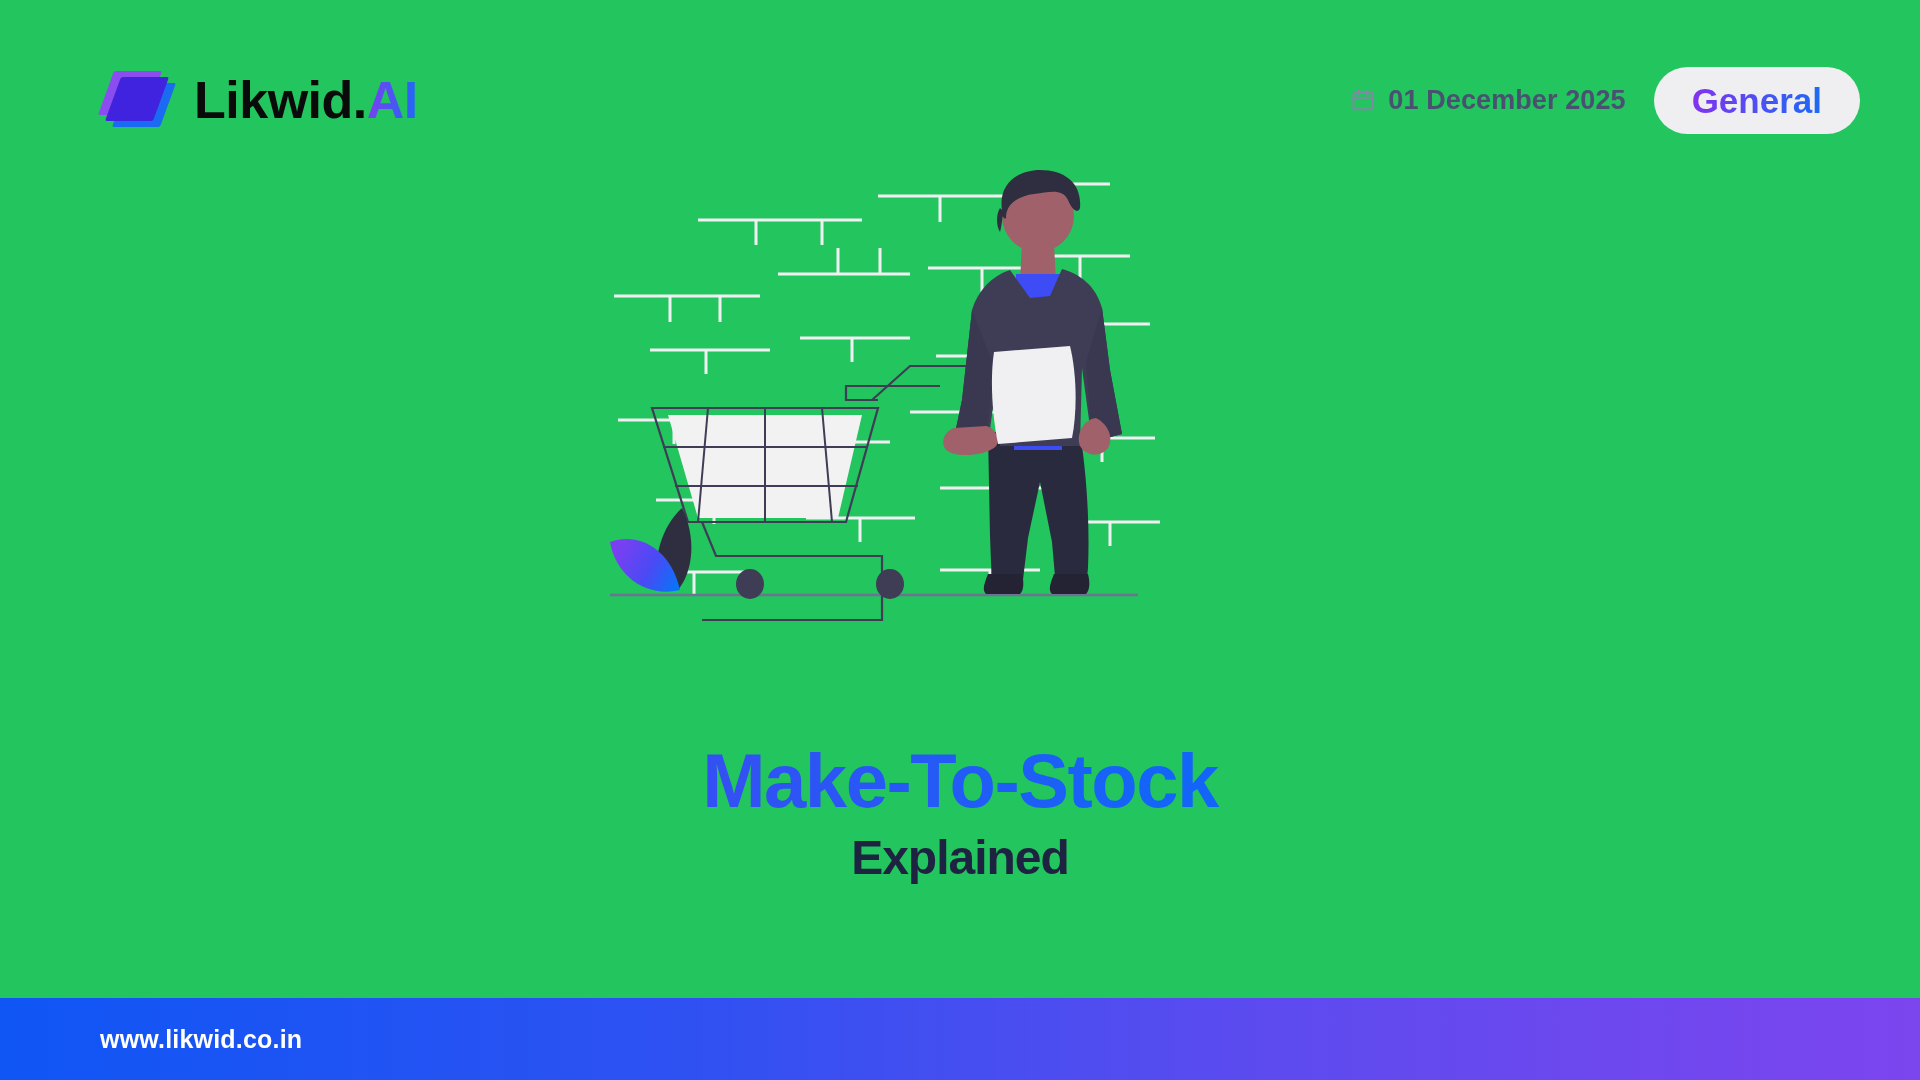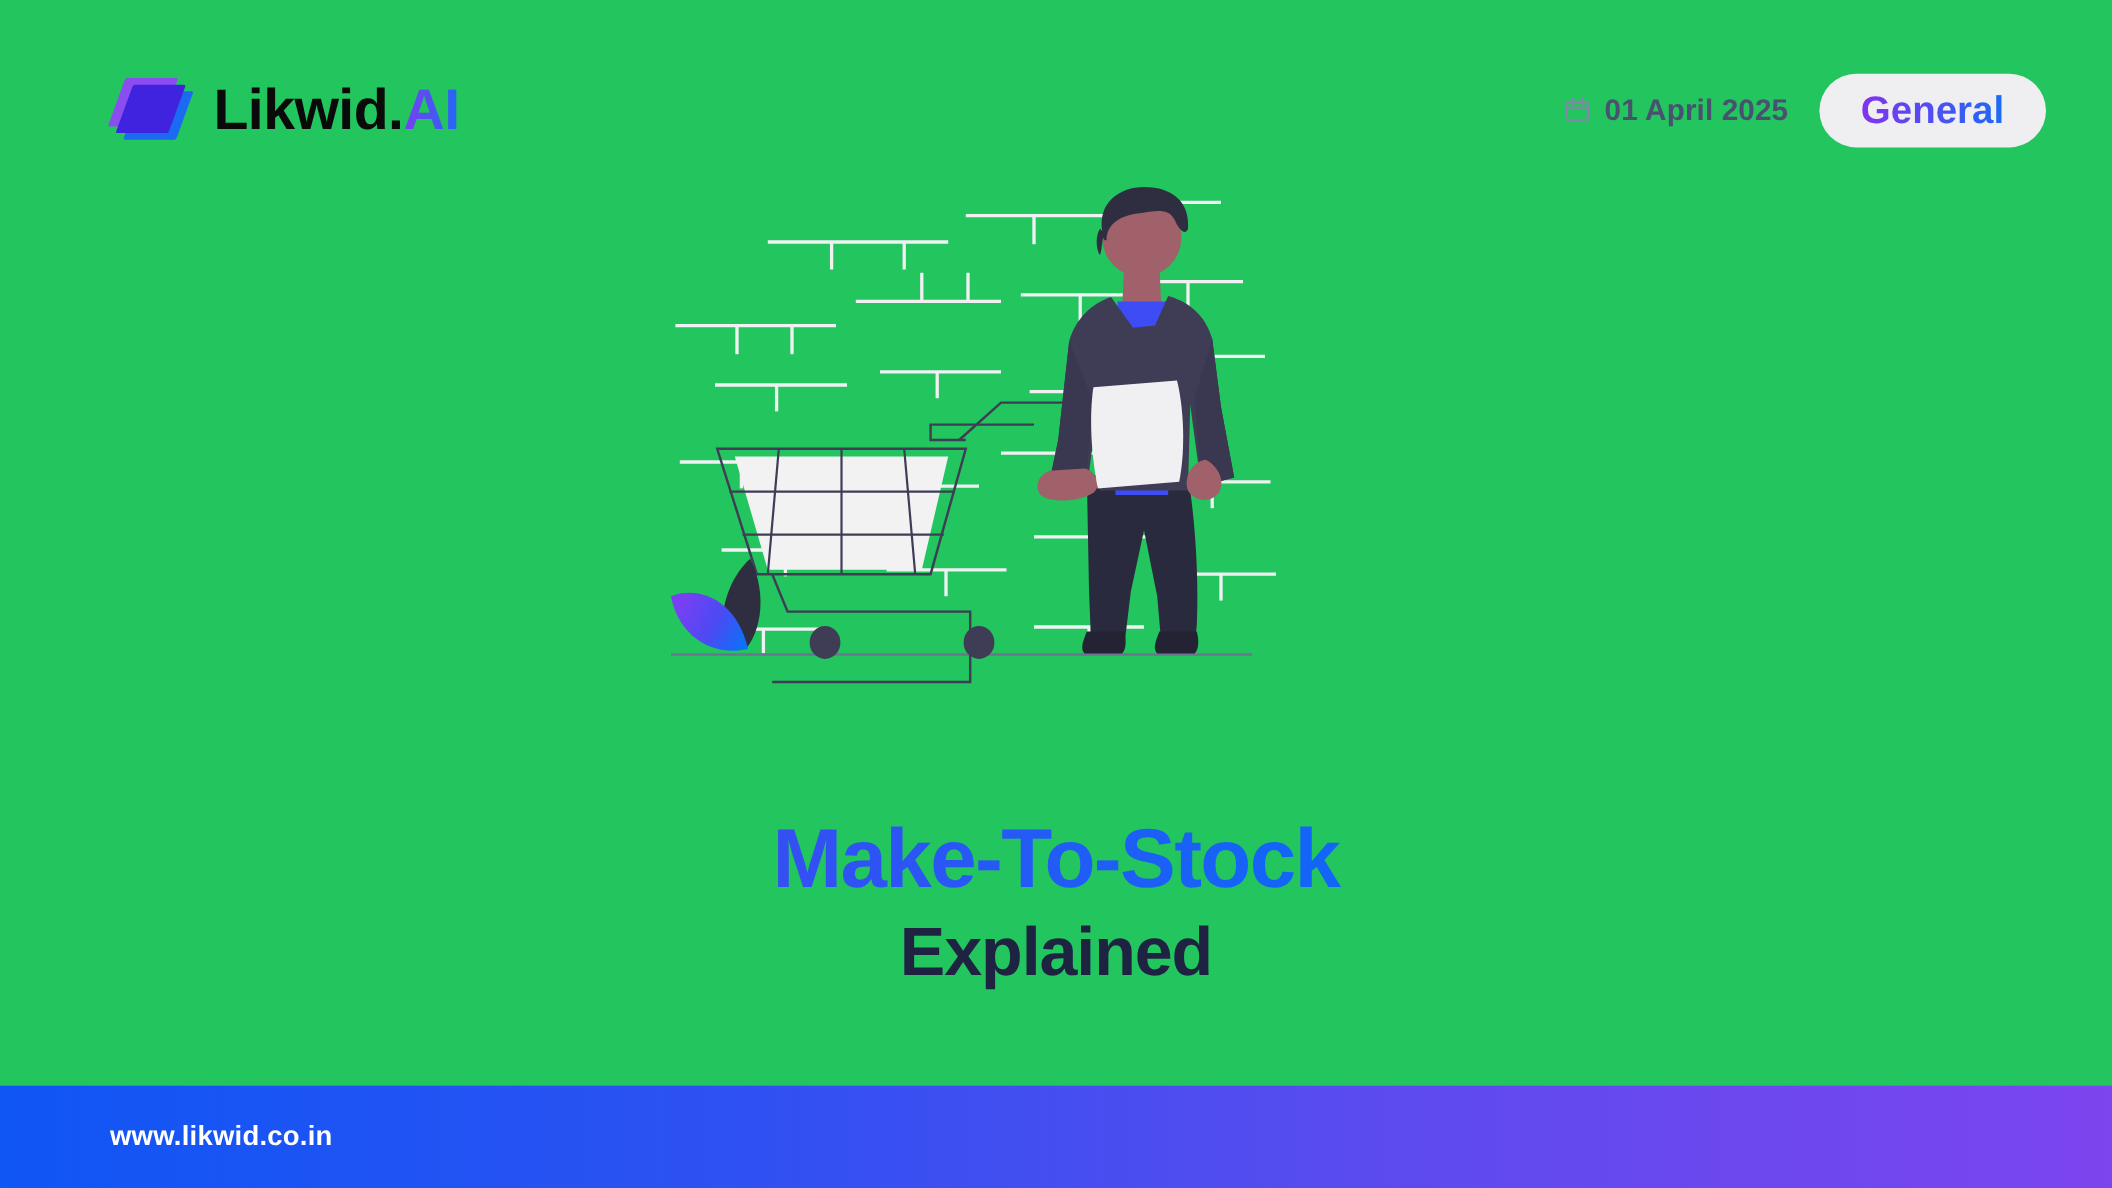--- a/index.html
+++ b/index.html
@@ -158,35 +158,35 @@
     letter-spacing: -1.5px;
     line-height: 1.08;
     margin: 0;
     background: linear-gradient(90deg, #7A36F0 0%, #3E49F2 30%, #1464F8 60%, #0A63FB 100%);
     -webkit-background-clip: text;
     background-clip: text;
     color: transparent;
     -webkit-text-fill-color: transparent;
   }
   .title-sub {
-    font-size: 62px;
+    font-size: 48px;
     font-weight: 800;
     letter-spacing: -1px;
     line-height: 1.15;
     margin: 8px 0 0 0;
     color: #1E2341;
   }
 
   
   .footer {
     position: absolute;
     left: 0;
     right: 0;
     bottom: 0;
-    height: 93px;
+    height: 82px;
     background: linear-gradient(90deg, #0F56F5 0%, #2E51F2 35%, #5B4BEF 65%, #7C45EE 100%);
     display: flex;
     align-items: center;
     padding-left: 100px;
     box-sizing: border-box;
   }
   .footer-url {
     color: #ffffff;
     font-size: 25px;
     font-weight: 700;
@@ -212,21 +212,21 @@
     </div>
 
     <div class="header-right">
       <div class="date-chip">
         <svg class="cal-icon" viewBox="0 0 24 24" fill="none" stroke="#8189A8" stroke-width="1.9" stroke-linecap="round" stroke-linejoin="round">
           <rect x="3.2" y="5.2" width="17.6" height="15.4" rx="2"></rect>
           <line x1="3.2" y1="10" x2="20.8" y2="10"></line>
           <line x1="8" y1="2.6" x2="8" y2="7.4"></line>
           <line x1="16" y1="2.6" x2="16" y2="7.4"></line>
         </svg>
-        <div class="date-text">01 April 2025</div>
+        <div class="date-text">01 December 2025</div>
       </div>
 
       <div class="category-badge">
         <span>General</span>
       </div>
     </div>
   </div>
 
   <div class="hero">
     <svg viewBox="0 0 700 560">

